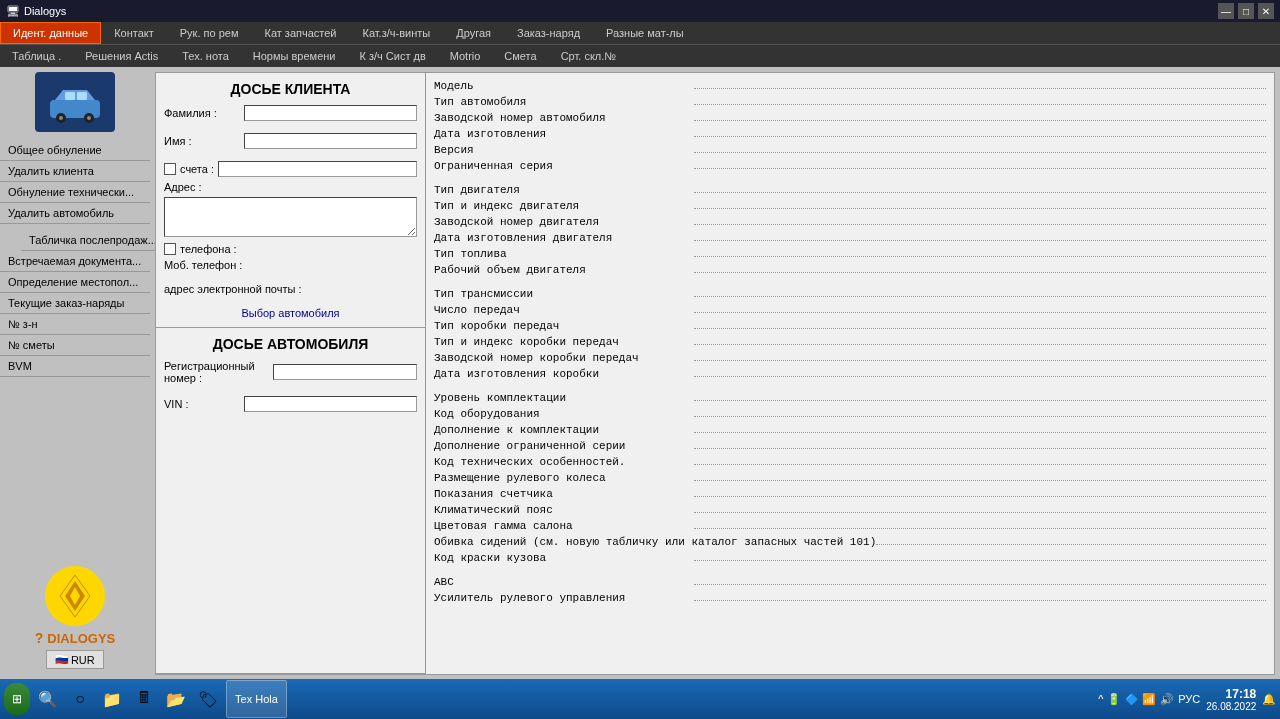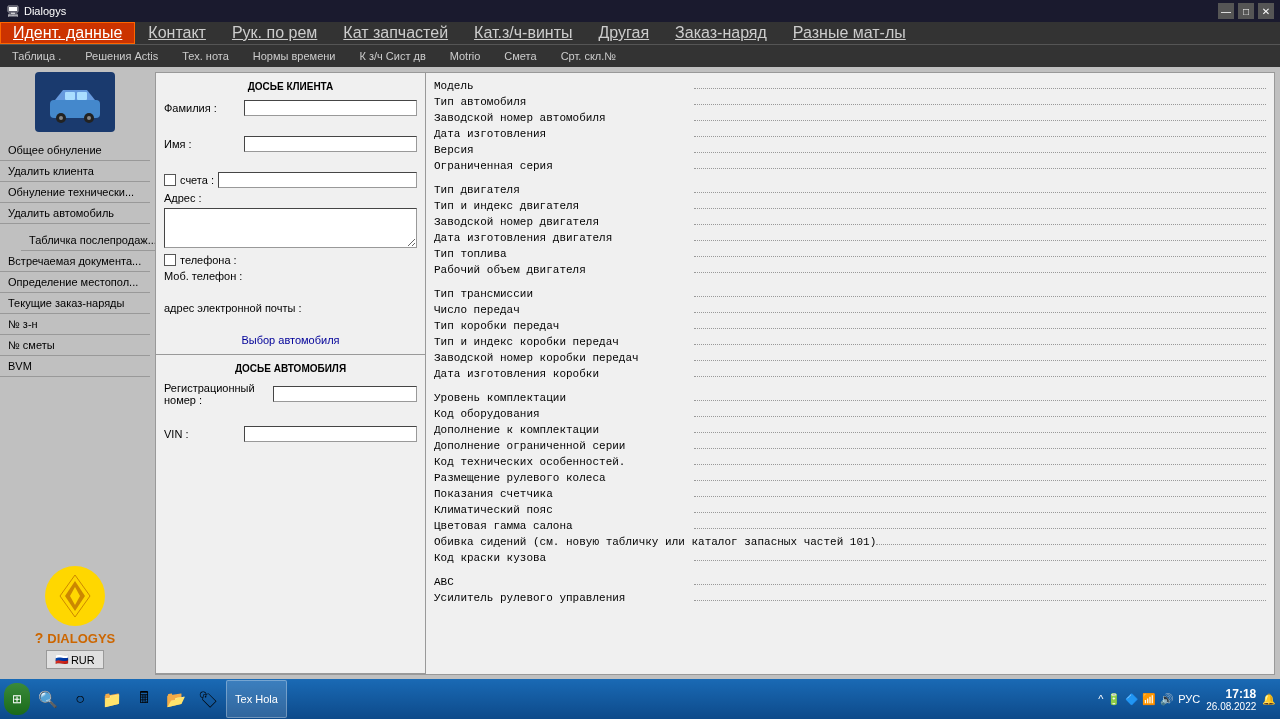--- a/index.html
+++ b/index.html
@@ -30,25 +30,24 @@
 
     
     .menubar1 {
       background: #333;
       display: flex;
       height: 22px;
     }
     .menubar1 .menu-item {
       padding: 3px 12px;
       color: #ccc;
-      font-size: 16px;
+      font-size: 11px;
       cursor: pointer;
       display: flex; align-items: center;
       border: 1px solid transparent;
-      text-decoration: underline;
     }
     .menubar1 .menu-item.active {
       background: #cc3300;
       color: white;
       border-color: #ff6600;
     }
 
     
     .menubar2 {
       background: #333;
@@ -159,28 +158,28 @@
       display: flex;
       flex-direction: column;
     }
     .panel-section {
       border-bottom: 1px solid #999;
       padding: 8px;
     }
     .panel-section-title {
       text-align: center;
       font-weight: bold;
-      font-size: 10px;
+      font-size: 14px;
       margin-bottom: 8px;
       color: #000;
     }
     .field-row {
       display: flex;
       align-items: center;
-      margin-bottom: 20px;
+      margin-bottom: 12px;
       font-size: 11px;
     }
     .field-label { color: #000; min-width: 80px; }
     .field-input {
       flex: 1;
       height: 16px;
       background: white;
       border: 1px inset #999;
       font-size: 11px;
     }

